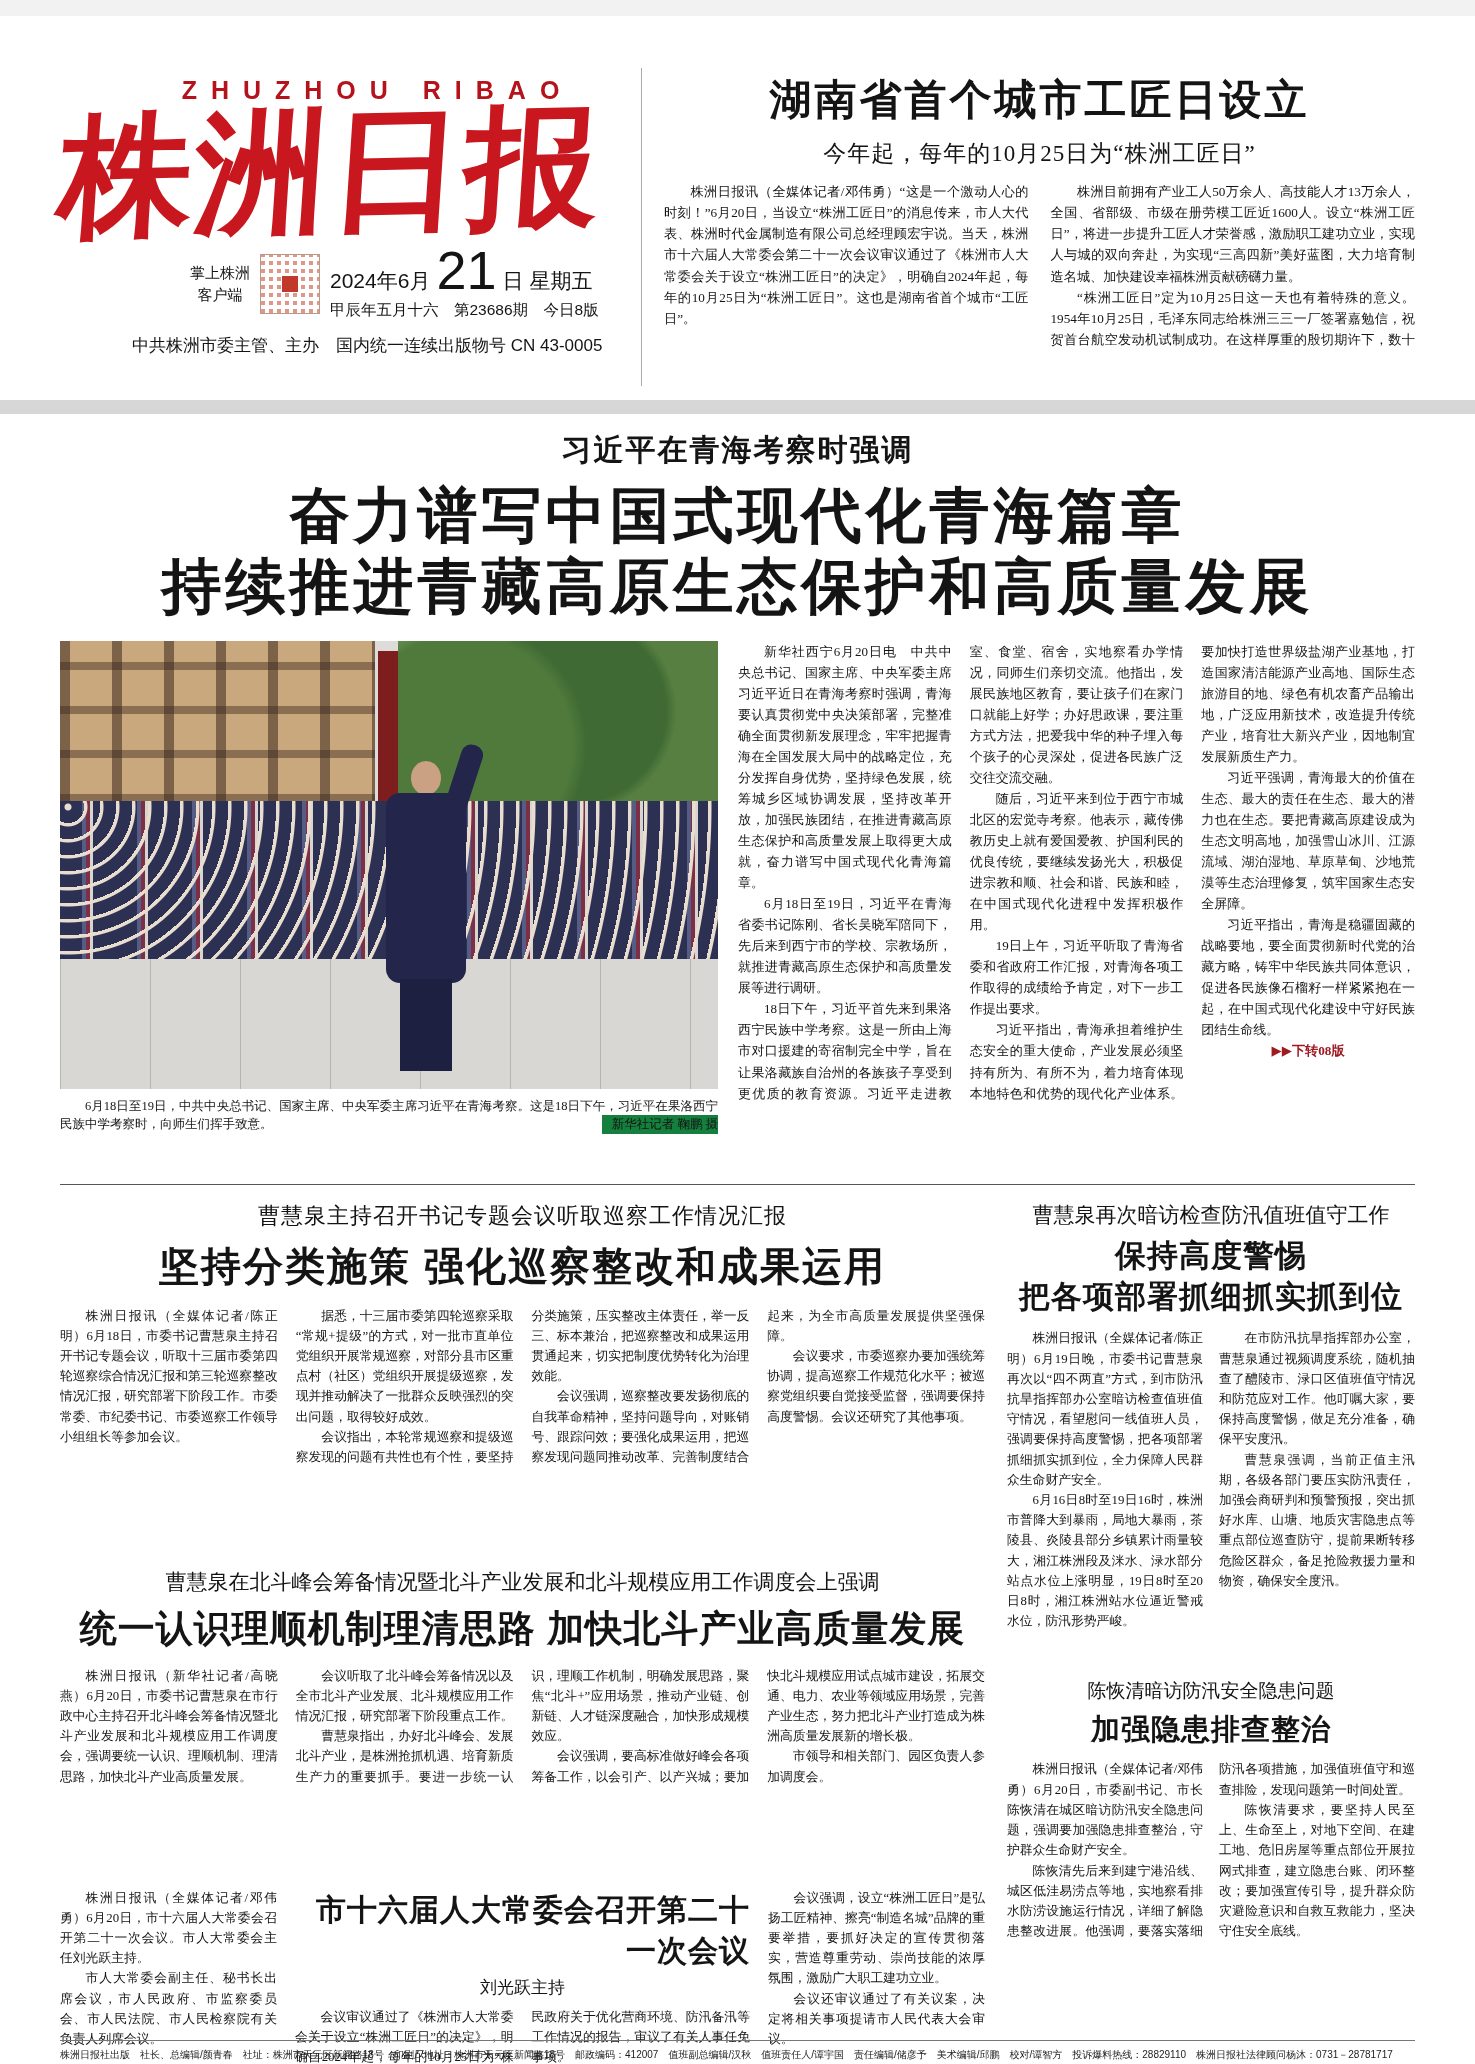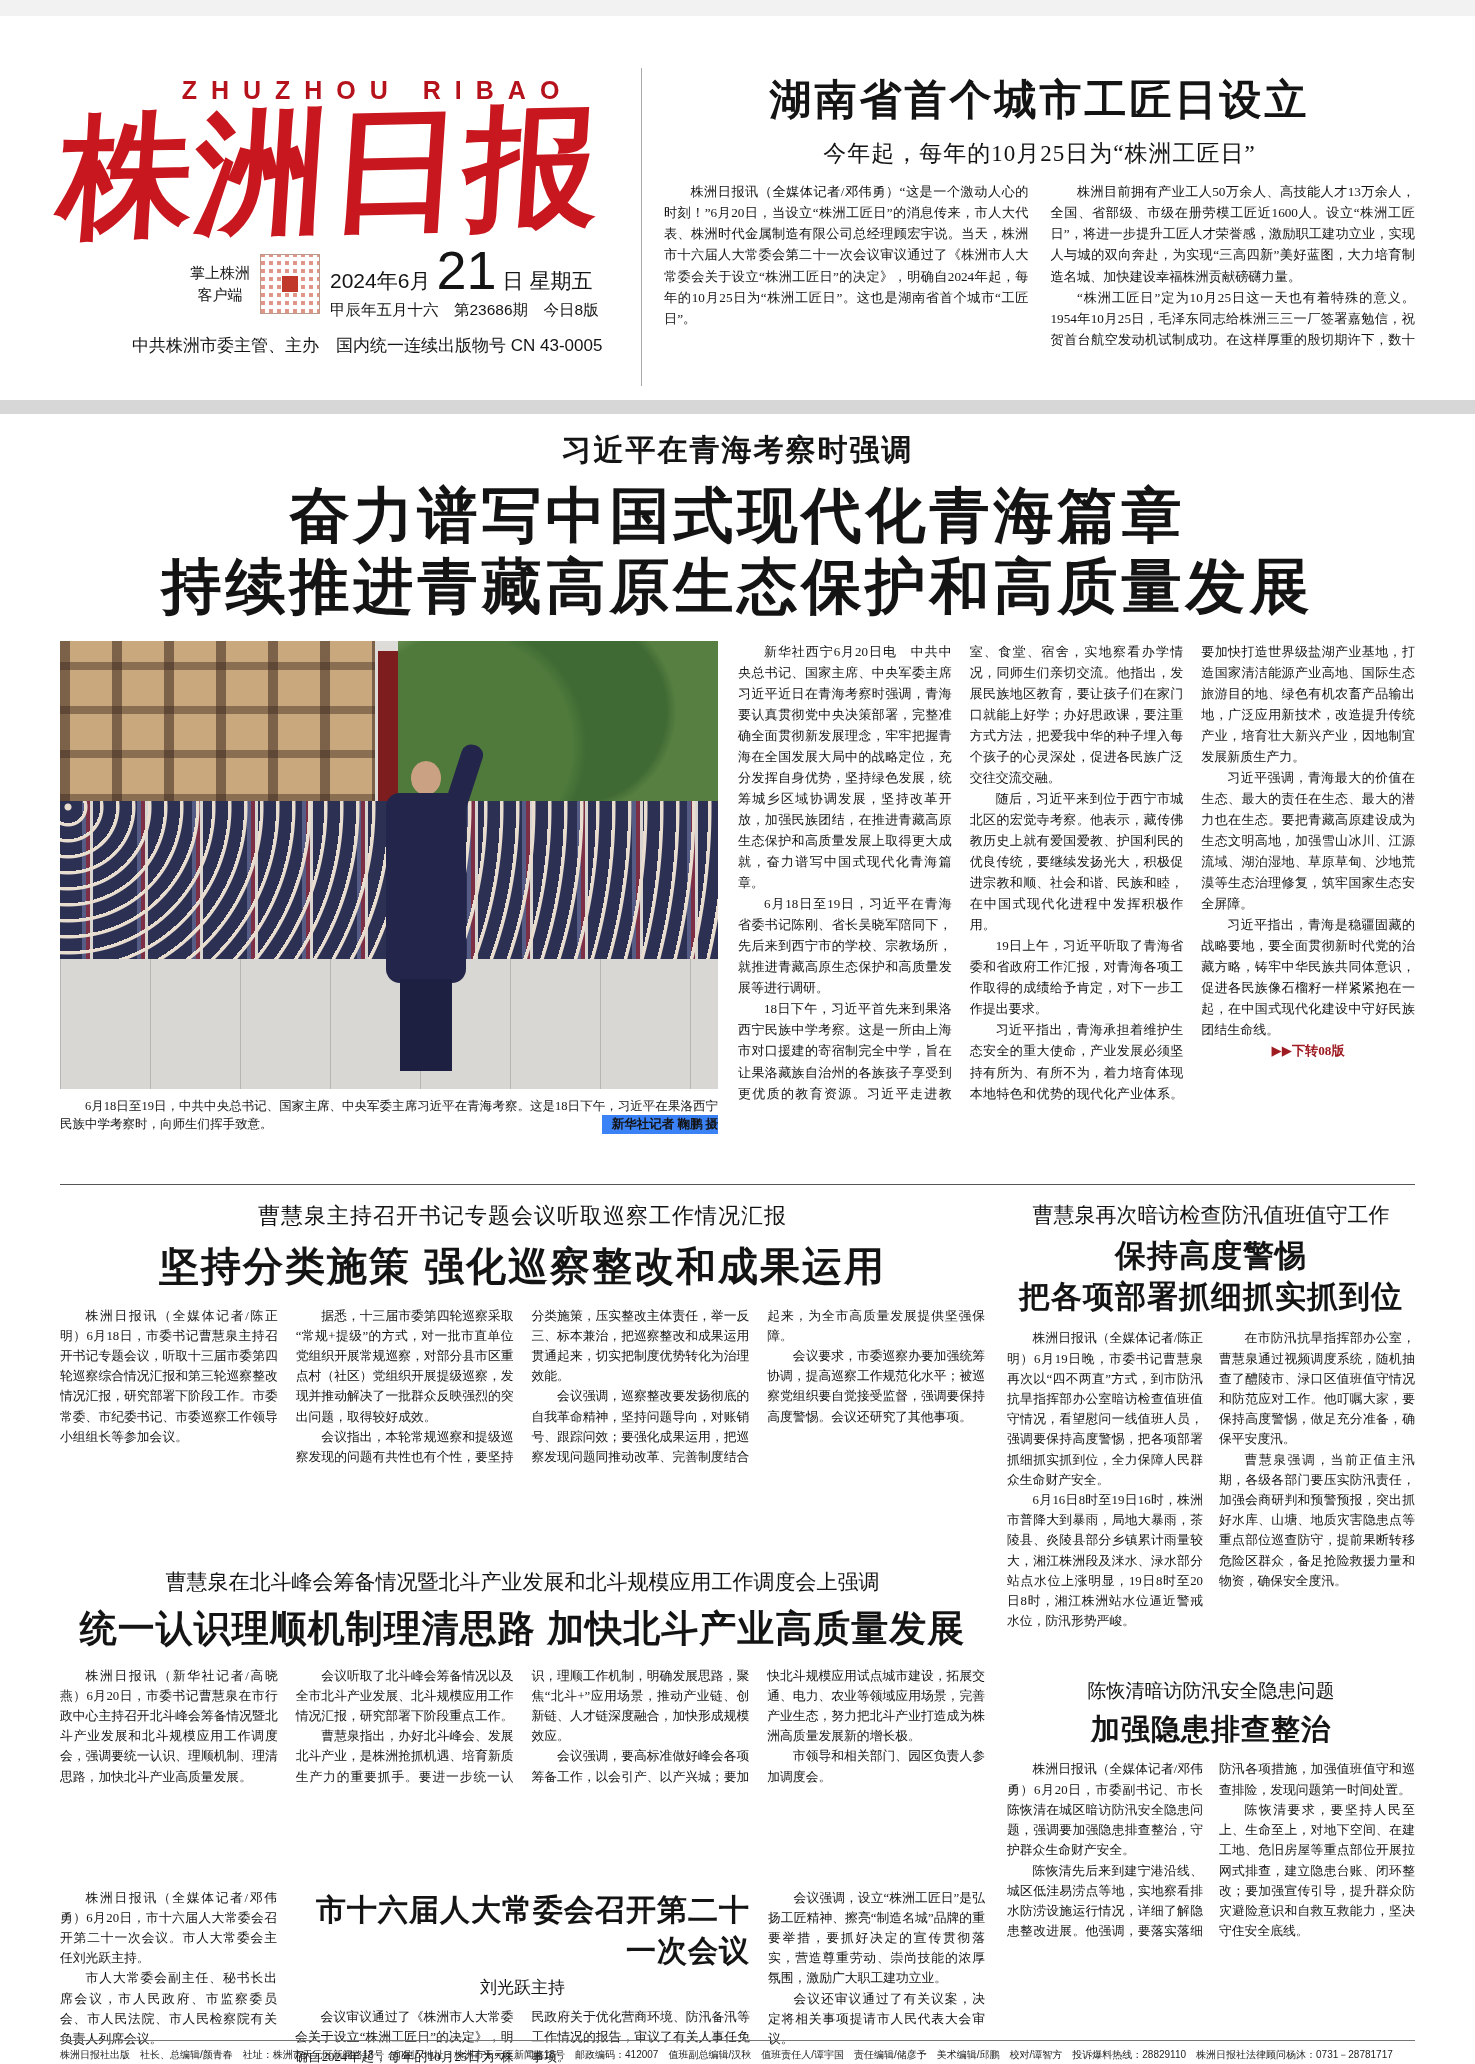--- a/index.html
+++ b/index.html
@@ -61,21 +61,21 @@
   .ph-pave{position:absolute;left:0;top:318px;width:100%;height:130px;background:
       repeating-linear-gradient(90deg,rgba(150,148,144,.5) 0 1px,transparent 1px 90px),#d9d7d3;}
   .ph-figure{position:absolute;left:318px;top:120px;width:96px;height:310px;}
   .ph-head{position:absolute;left:33px;top:0;width:30px;height:34px;border-radius:50%;background:#caa183;}
   .ph-body{position:absolute;left:8px;top:32px;width:80px;height:190px;border-radius:14px;background:#23264a;}
   .ph-arm{position:absolute;left:72px;top:-18px;width:22px;height:92px;border-radius:10px;background:#23264a;transform:rotate(18deg);}
   .ph-legs{position:absolute;left:22px;top:218px;width:52px;height:92px;background:#1d2040;}
   .lead-cols{flex:1;column-count:3;column-gap:18px;font-size:13px;line-height:1.62;height:525px;overflow:hidden;}
   .caption{position:relative;width:658px;margin-top:8px;font-size:12.5px;line-height:1.5;text-align:justify;}
   .caption .cap-text{text-indent:2em;display:block;}
-  .credit{position:absolute;right:0;bottom:0;background:#3b82f6;padding-left:10px;font-weight:bold;}
+  .credit{position:absolute;right:0;bottom:0;background:#15803d;padding-left:10px;font-weight:normal;}
 
   .section-divider{border:none;border-top:1.5px solid #555;margin:18px 0 14px;}
 
   
   .middle{display:flex;gap:22px;}
   .mid-left{flex:0 0 925px;}
   .mid-right{flex:1;}
   .kicker-s{text-align:center;font-size:22px;letter-spacing:1px;margin:2px 0 8px;font-weight:500;}
   .hl-a{margin:0 0 12px;text-align:center;font-size:40px;font-weight:900;letter-spacing:2px;}
   .insp-body{column-count:4;column-gap:18px;height:246px;overflow:hidden;font-size:12.8px;line-height:1.58;}

